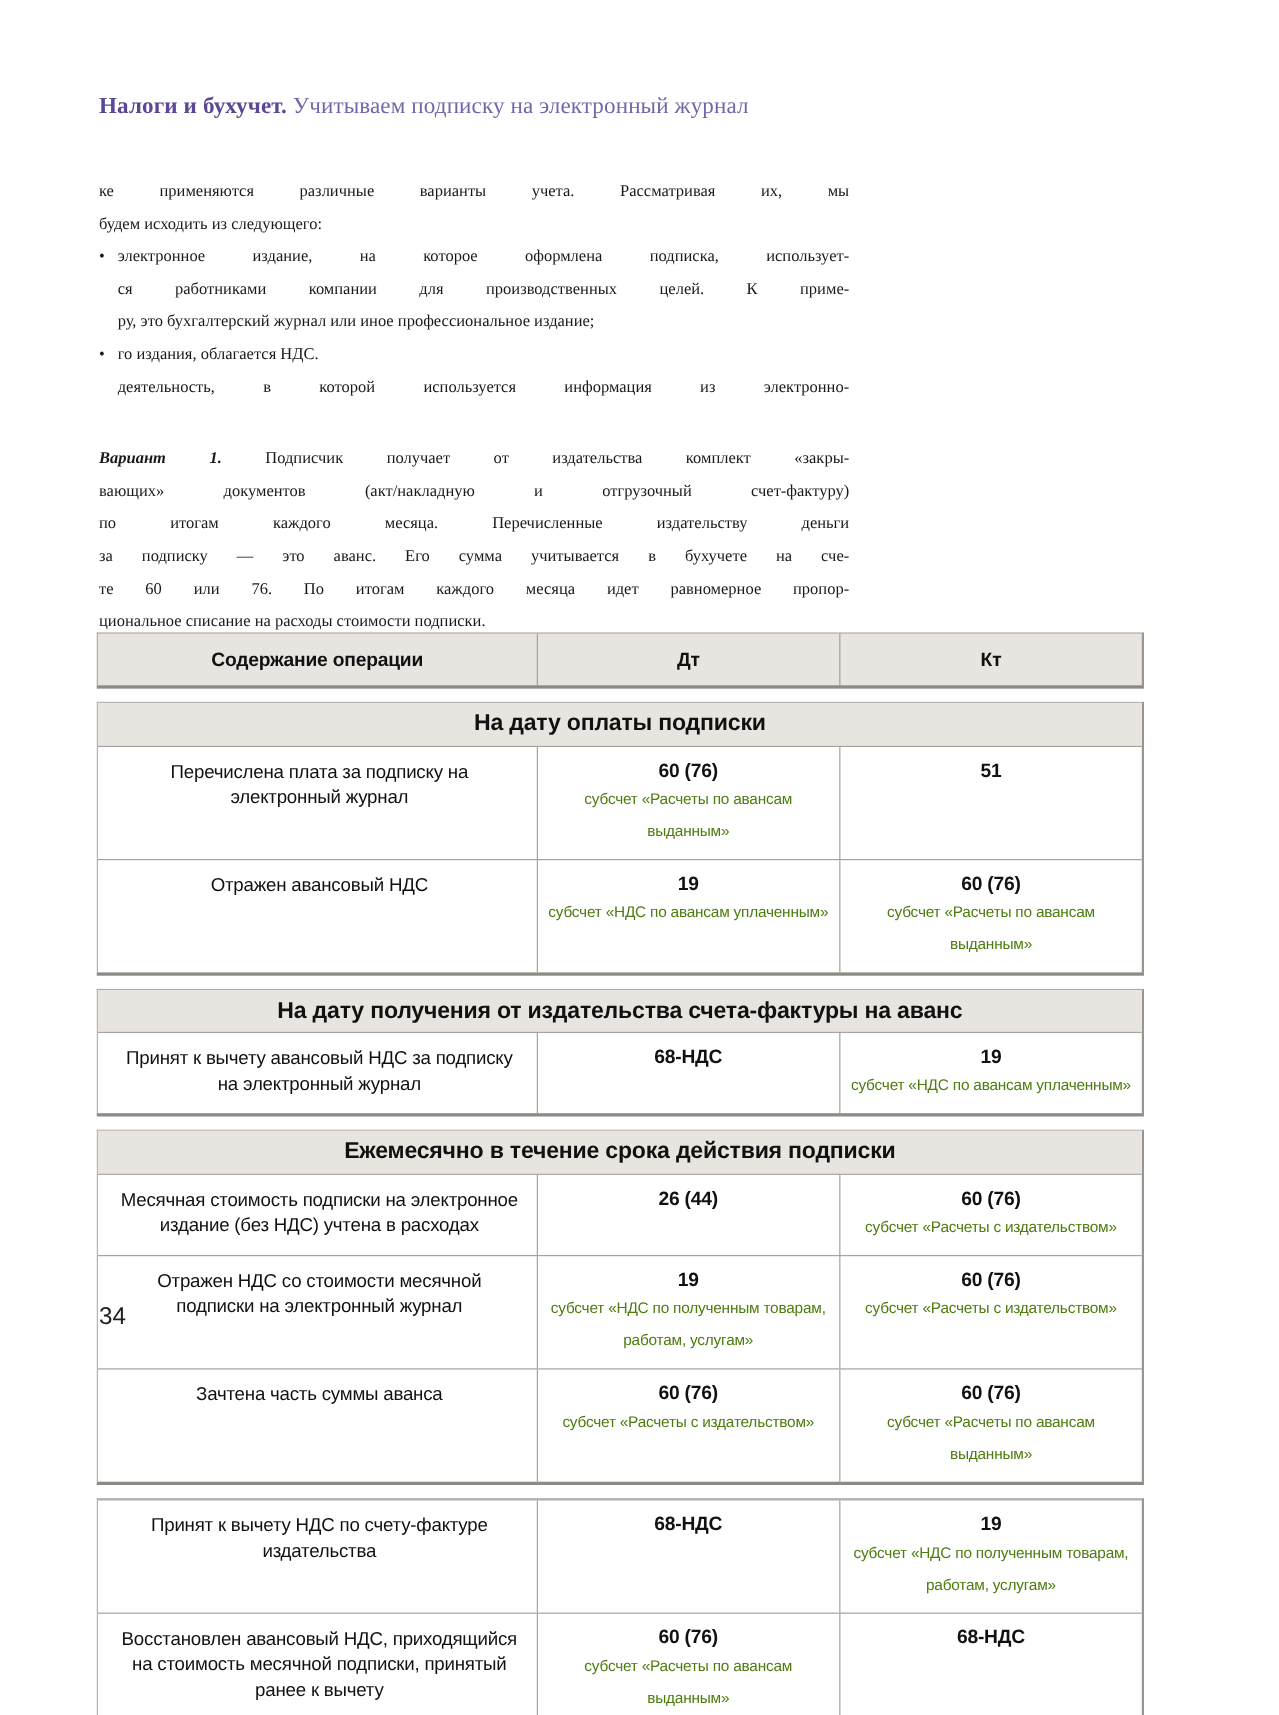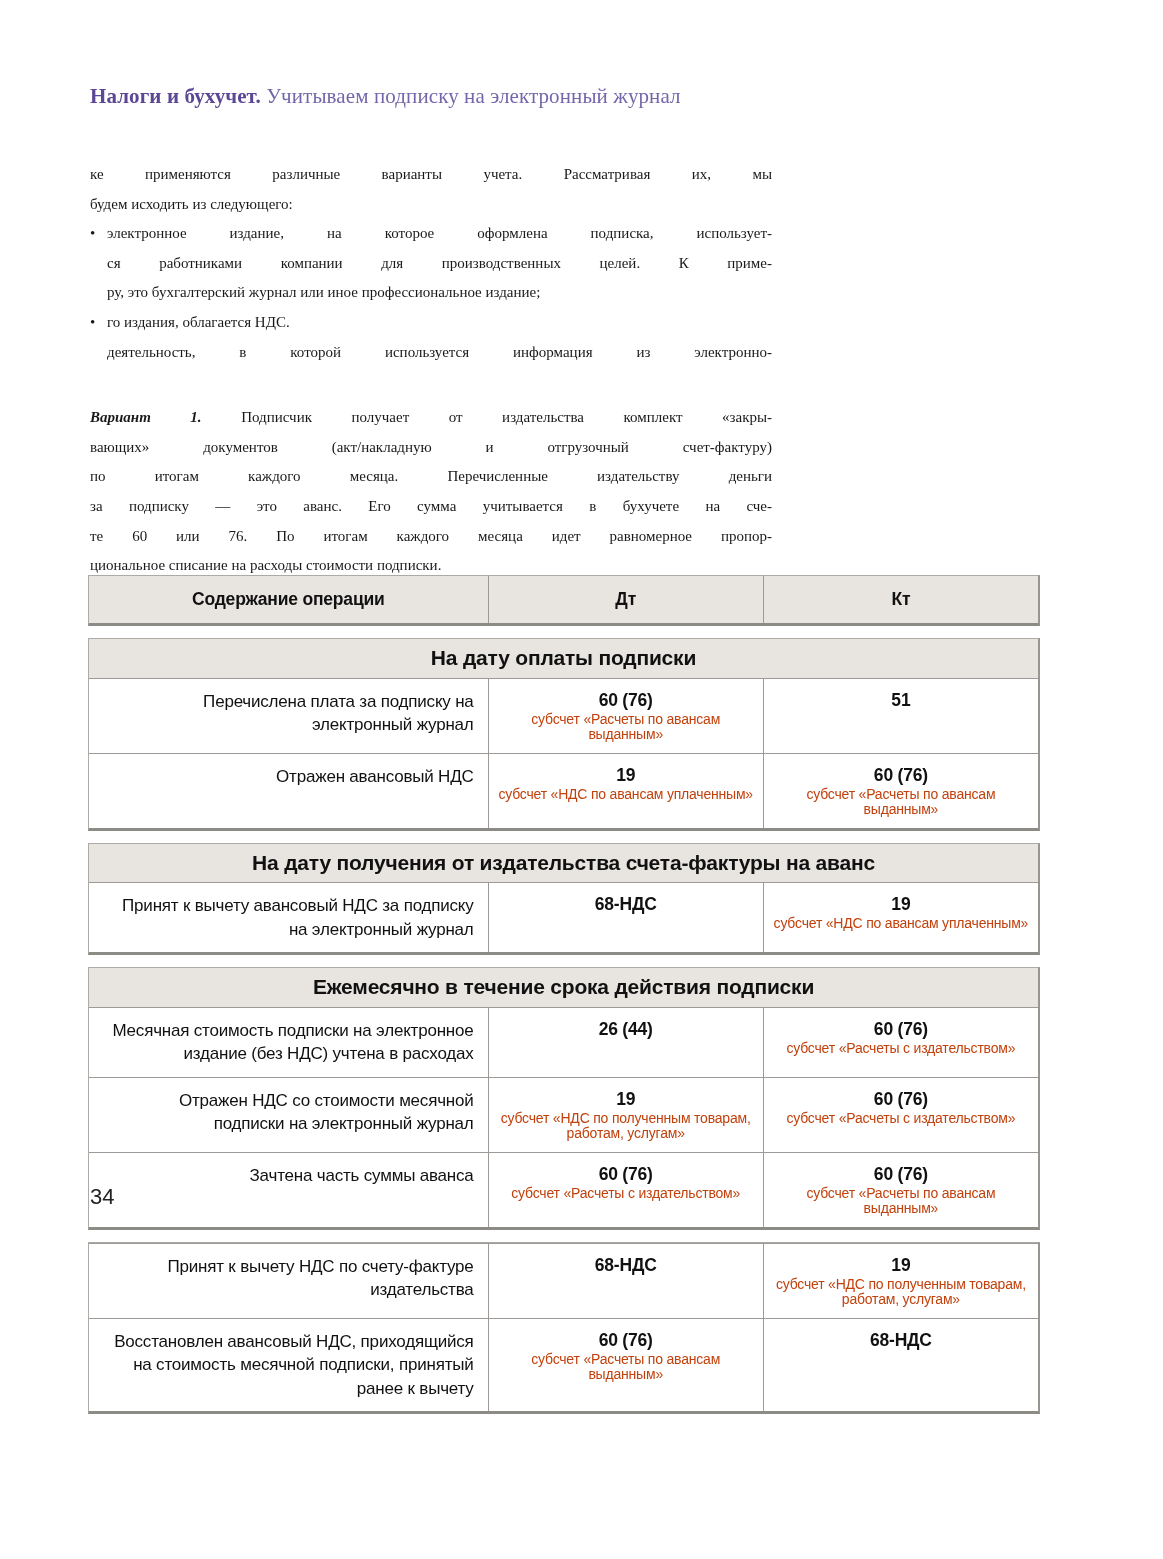--- a/index.html
+++ b/index.html
@@ -30,24 +30,24 @@
   .box + .box{margin-top:12px;}
   .thead{display:grid;grid-template-columns:42% 29% 29%;background:#e8e5e1;}
   .hcell{text-align:center;font-weight:bold;font-size:17.5px;padding:13px 22px;}
   .hcell + .hcell{border-left:1px solid #9c9996;}
   .sechead{background:#e8e5e1;text-align:center;font-weight:bold;font-size:21px;
            padding:9px 10px;line-height:20.5px;}
   .sechead div:empty{display:none;}
   .trow{display:grid;grid-template-columns:42% 29% 29%;border-top:1px solid #9c9996;}
   .td{box-sizing:border-box;}
   .td + .td{border-left:1px solid #9c9996;}
-  .td.op{font-size:17px;line-height:23.5px;padding:11px 14px 11px 18px;text-align:right;}
+  .td.op{font-size:17px;line-height:23.5px;padding:11px 14px 11px 18px;text-align:center;}
   .td.acc{text-align:center;padding:10px 6px 11px 6px;}
   .td.acc .main{font-weight:bold;font-size:17.5px;line-height:23px;}
-  .td.acc .sub{font-size:14px;line-height:15px;letter-spacing:-0.2px;color:#c2410c;}
+  .td.acc .sub{font-size:14px;line-height:29px;letter-spacing:-0.2px;color:#4d7c0f;}
   .td.acc .sub:empty{display:none;}
 
   
   .folio{position:absolute;left:90px;bottom:50px;font-family:"Liberation Sans","DejaVu Sans",sans-serif;
          font-size:22px;color:#222;margin-top:29px;}
 </style>
 </head>
 <body>
 
 <div class="page">

